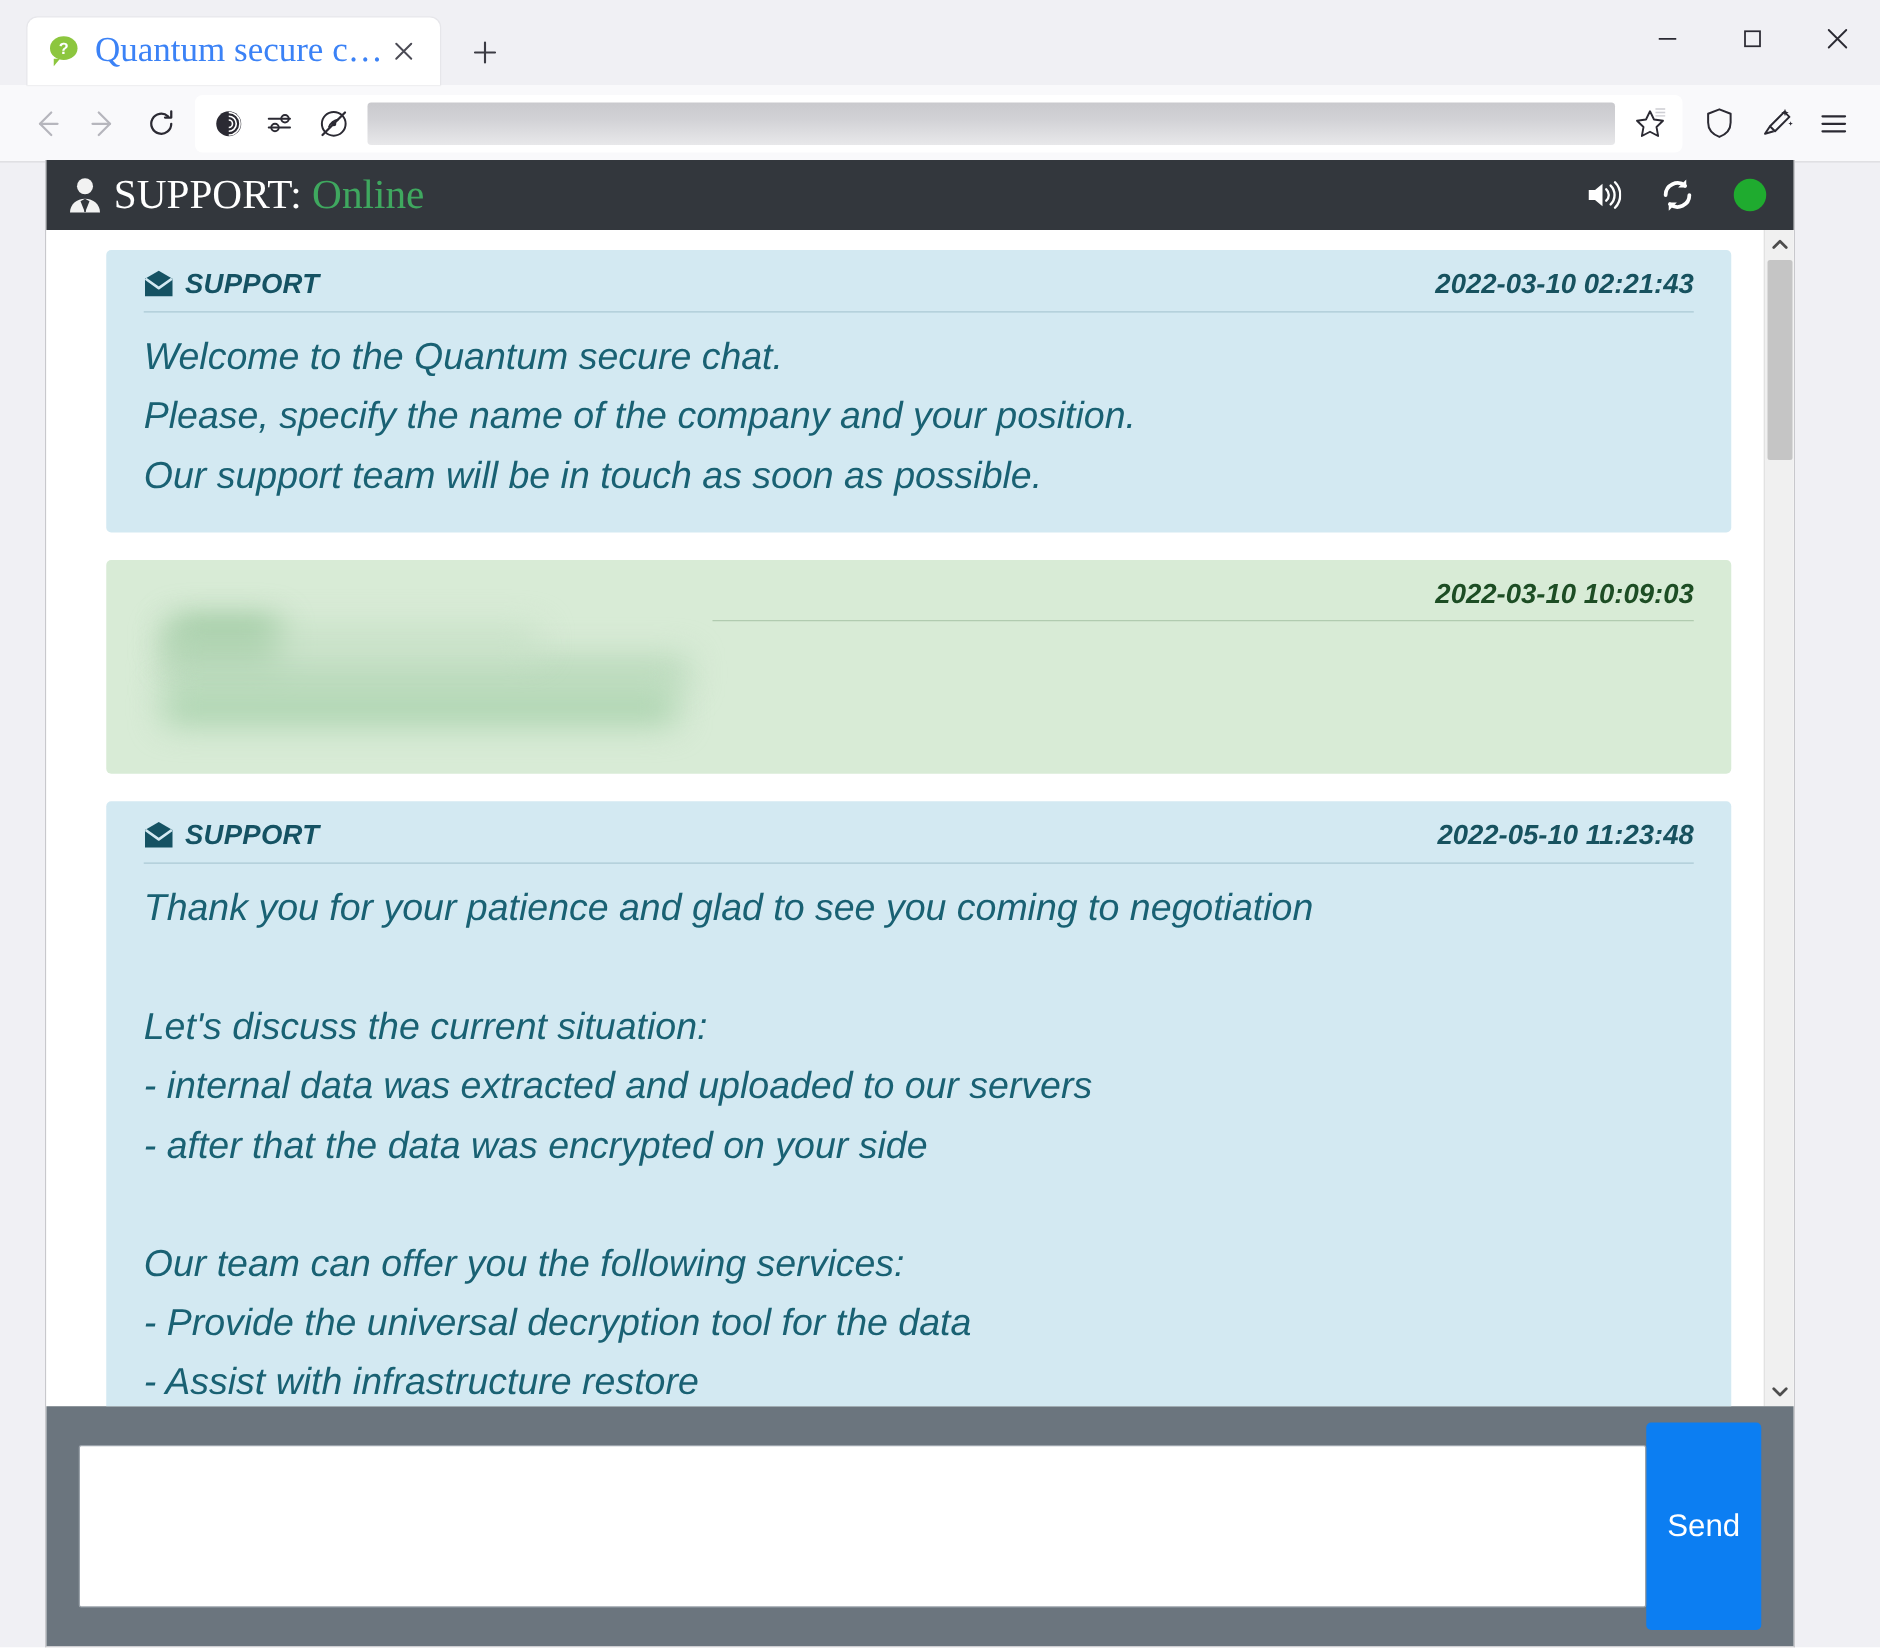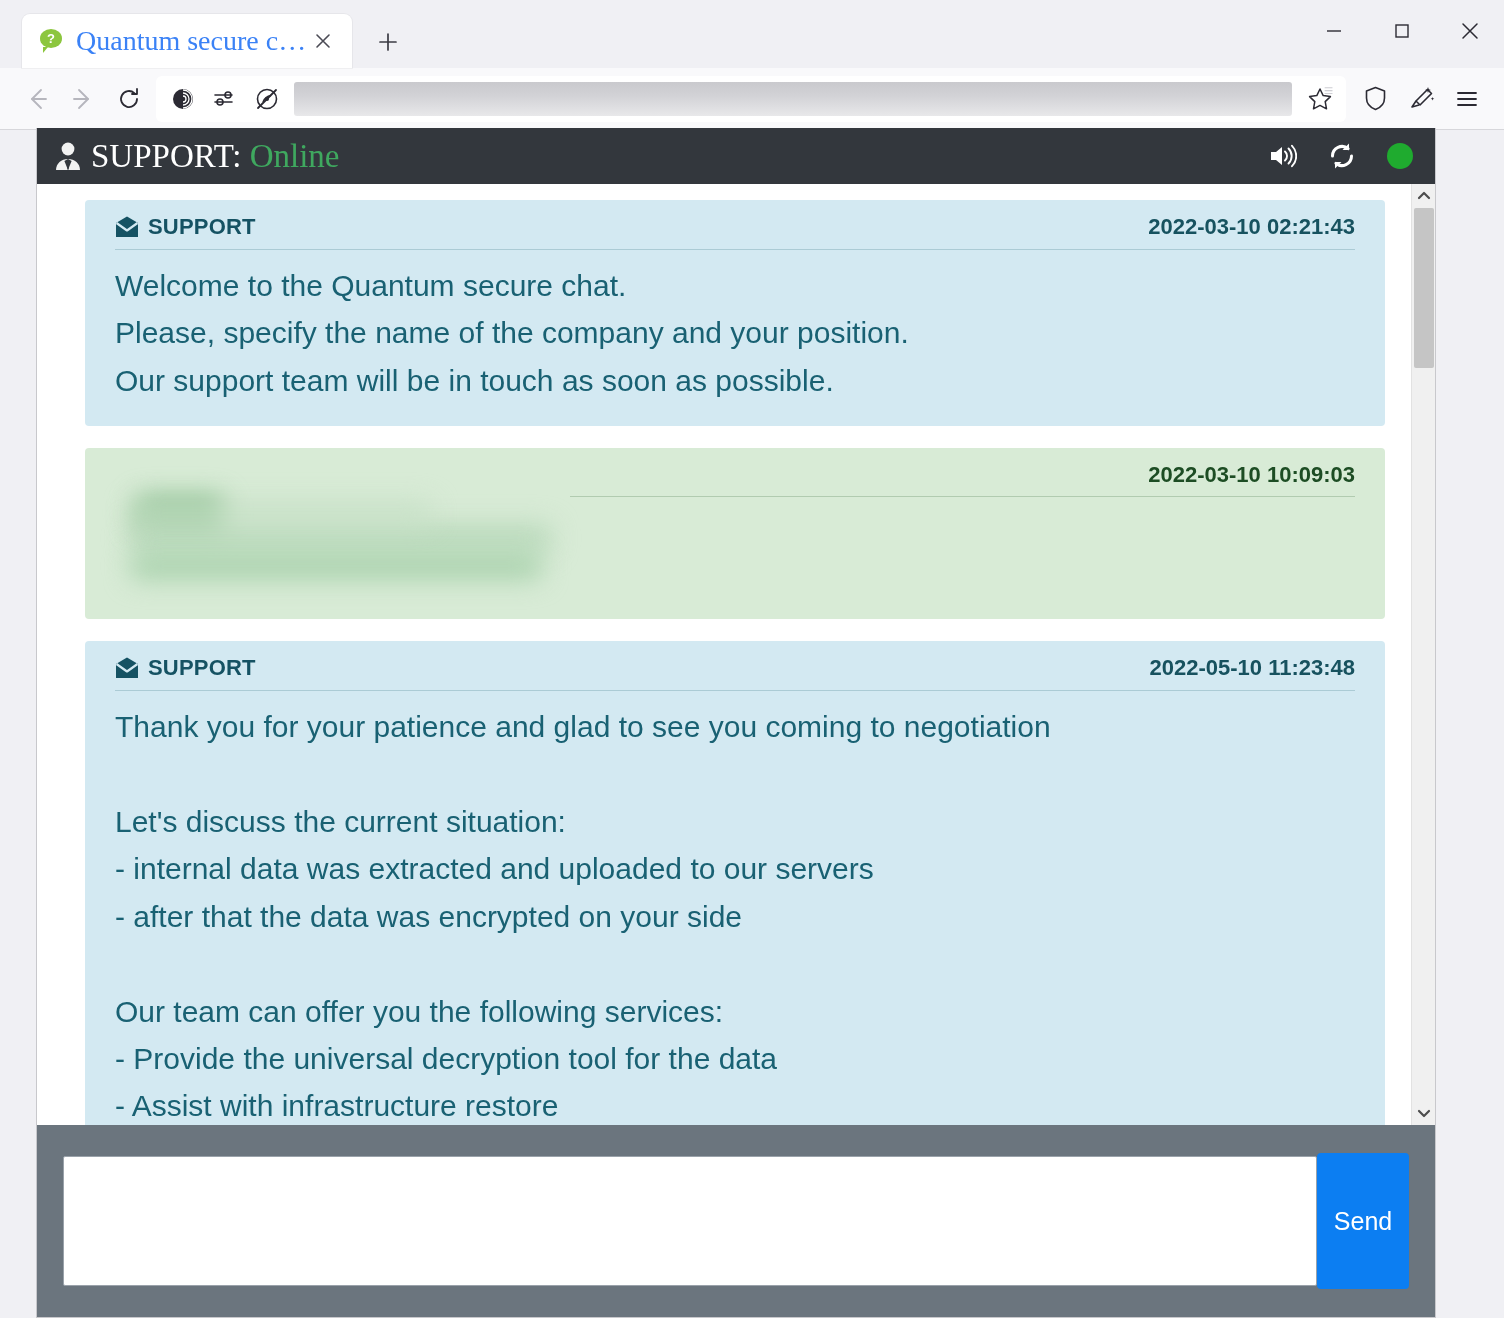--- a/index.html
+++ b/index.html
@@ -226,20 +226,21 @@
     flex: 1 1 auto;
     display: flex;
     min-height: 0;
     background: #ffffff;
   }
   .chat-body {
     flex: 1 1 auto;
     padding: 16px 26px 16px 48px;
     overflow: hidden;
     position: relative;
+    font-style: italic;
   }
 
   .msg {
     border-radius: 4px;
     padding: 14px 30px 22px 30px;
     margin-bottom: 22px;
     position: relative;
   }
   .msg.support { background: #d3e9f2; }
   .msg.client  { background: #d8ebd6; }
@@ -347,21 +348,21 @@
     border-radius: 2px;
     position: relative;
     font-size: 22px;
     color: #2b2b2b;
     padding: 10px 14px;
     font-family: "Liberation Sans", sans-serif;
     overflow: hidden;
   }
   .send-btn {
     flex: 0 0 92px;
-    height: 136px;
+    height: 166px;
     margin-left: 0px;
     background: #0c7ef2;
     border-radius: 4px;
     color: #ffffff;
     font-size: 25px;
     display: flex;
     align-items: center;
     justify-content: center;
     font-family: "Liberation Sans", sans-serif;
   }

